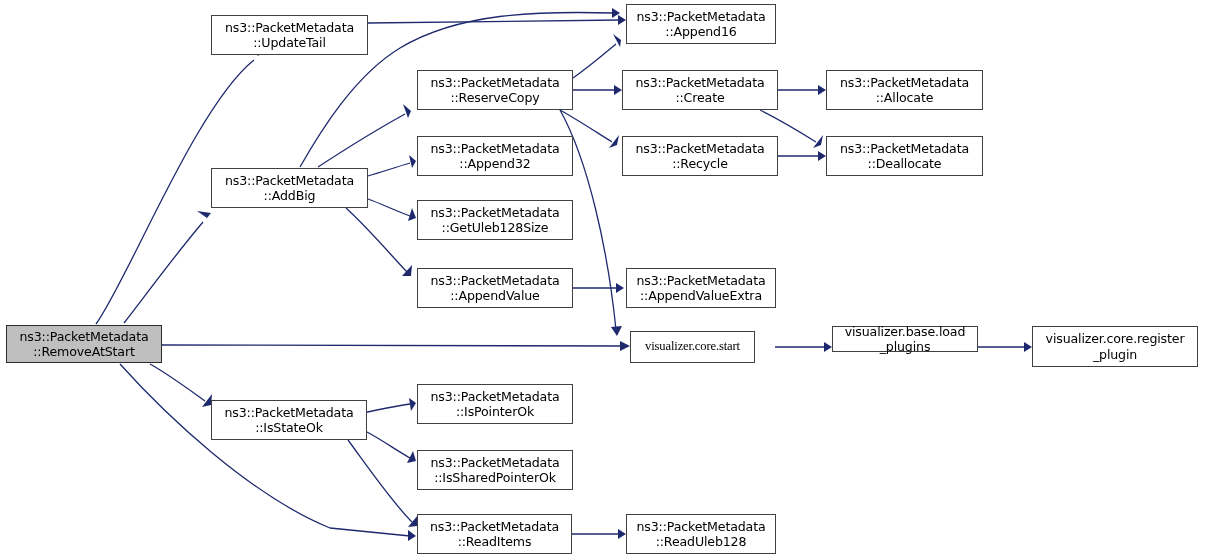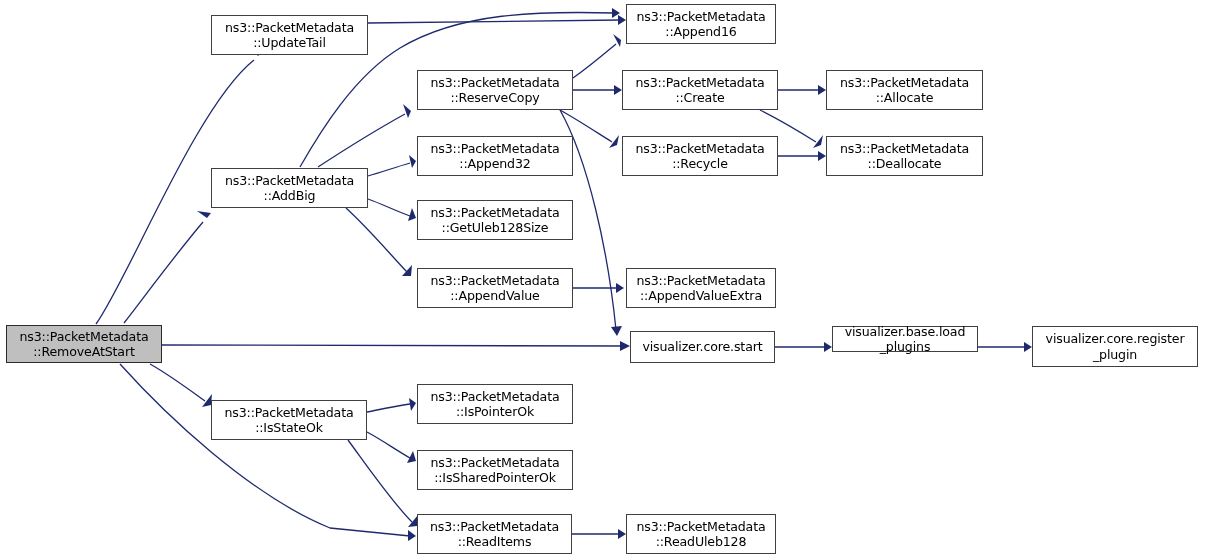--- a/index.html
+++ b/index.html
@@ -170,21 +170,21 @@
       <div class="node" style="left: 417px; top: 514px; width: 155px; height: 40px;"><span class="lbl">ns3::PacketMetadata
 ::ReadItems</span></div>
       <div class="node" style="left: 626px; top: 4px; width: 150px; height: 40px;"><span class="lbl">ns3::PacketMetadata
 ::Append16</span></div>
       <div class="node" style="left: 622px; top: 70px; width: 156px; height: 40px;"><span class="lbl">ns3::PacketMetadata
 ::Create</span></div>
       <div class="node" style="left: 622px; top: 136px; width: 156px; height: 40px;"><span class="lbl">ns3::PacketMetadata
 ::Recycle</span></div>
       <div class="node" style="left: 626px; top: 268px; width: 150px; height: 40px;"><span class="lbl">ns3::PacketMetadata
 ::AppendValueExtra</span></div>
-      <div class="node" style="left: 630px; top: 331px; width: 145px; height: 32px;"><span class="lbl">visualizer.core.start</span></div>
+      <div class="node" style="left: 630px; top: 331px; width: 125px; height: 32px; font-family: Liberation Serif, serif;"><span class="lbl">visualizer.core.start</span></div>
       <div class="node" style="left: 626px; top: 514px; width: 150px; height: 40px;"><span class="lbl">ns3::PacketMetadata
 ::ReadUleb128</span></div>
       <div class="node" style="left: 826px; top: 70px; width: 157px; height: 40px;"><span class="lbl">ns3::PacketMetadata
 ::Allocate</span></div>
       <div class="node" style="left: 826px; top: 136px; width: 157px; height: 40px;"><span class="lbl">ns3::PacketMetadata
 ::Deallocate</span></div>
       <div class="node" style="left: 832px; top: 326px; width: 146px; height: 26px;"><span class="lbl">visualizer.base.load
 _plugins</span></div>
       <div class="node" style="left: 1032px; top: 326px; width: 166px; height: 41px;"><span class="lbl">visualizer.core.register
 _plugin</span></div>

